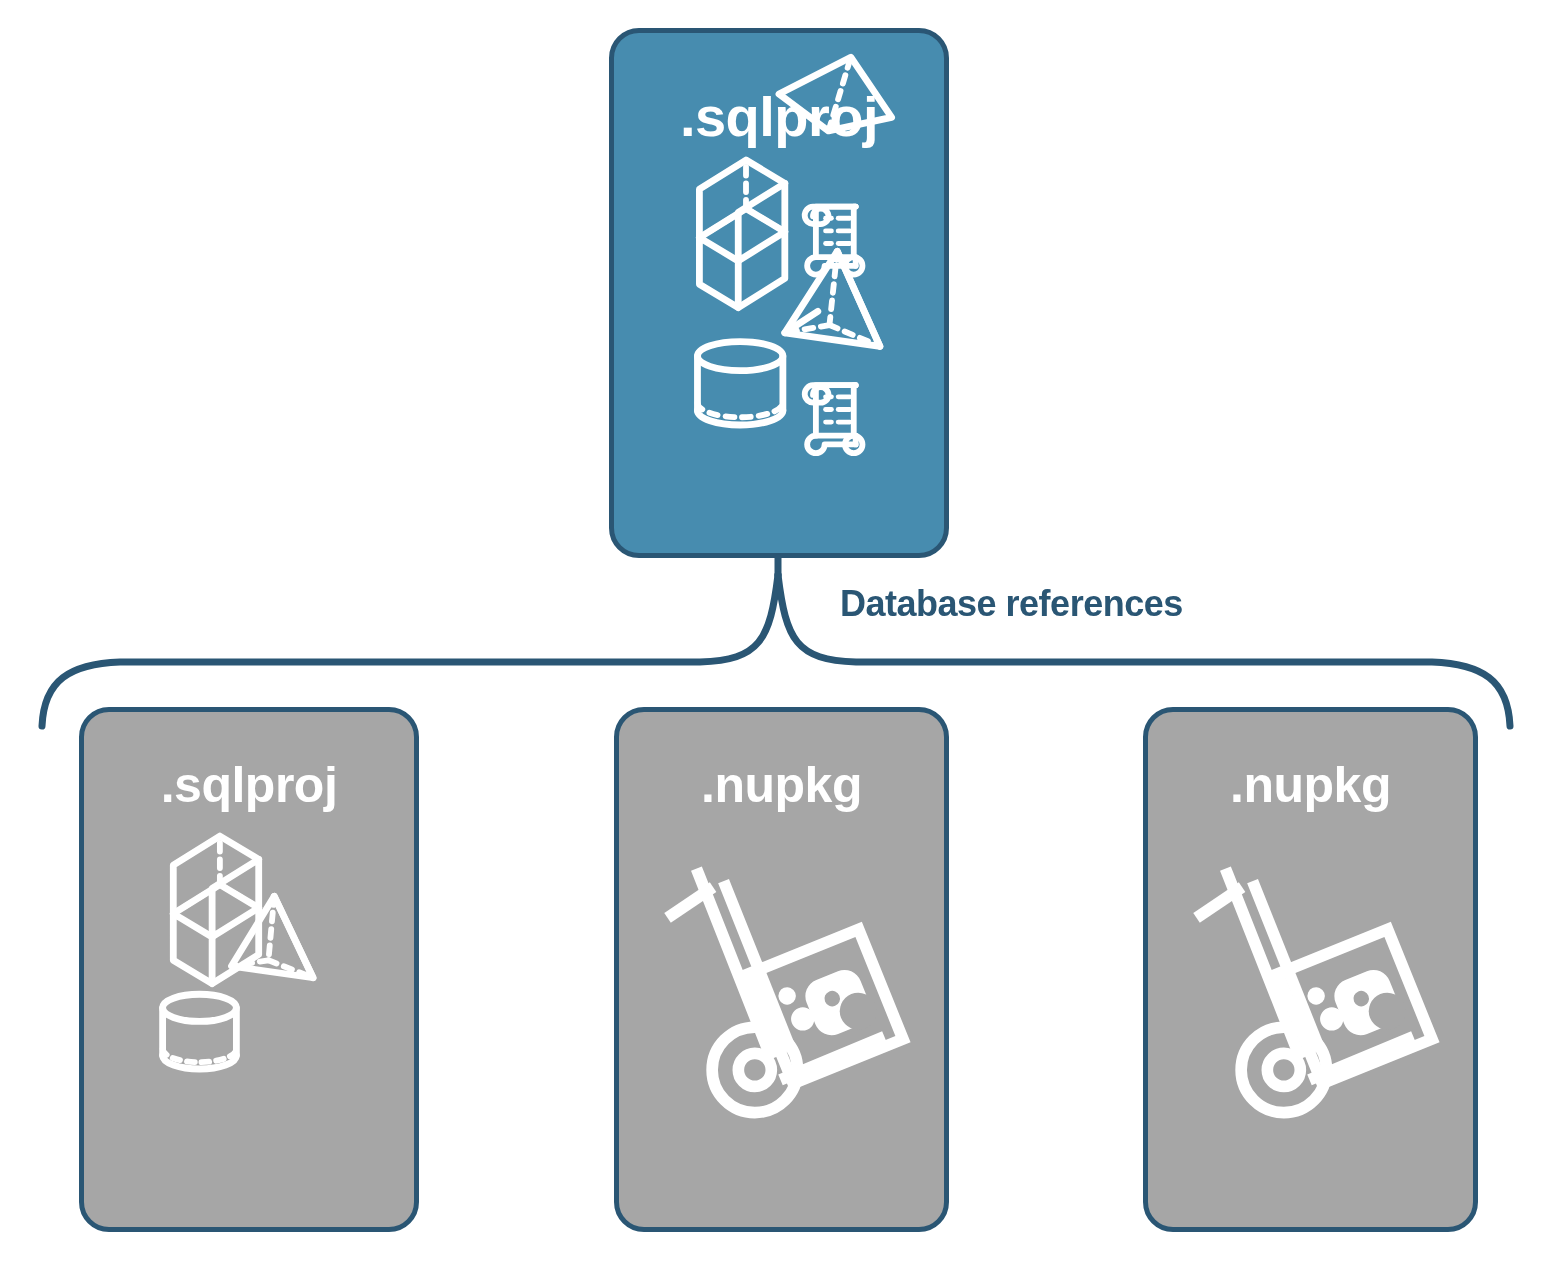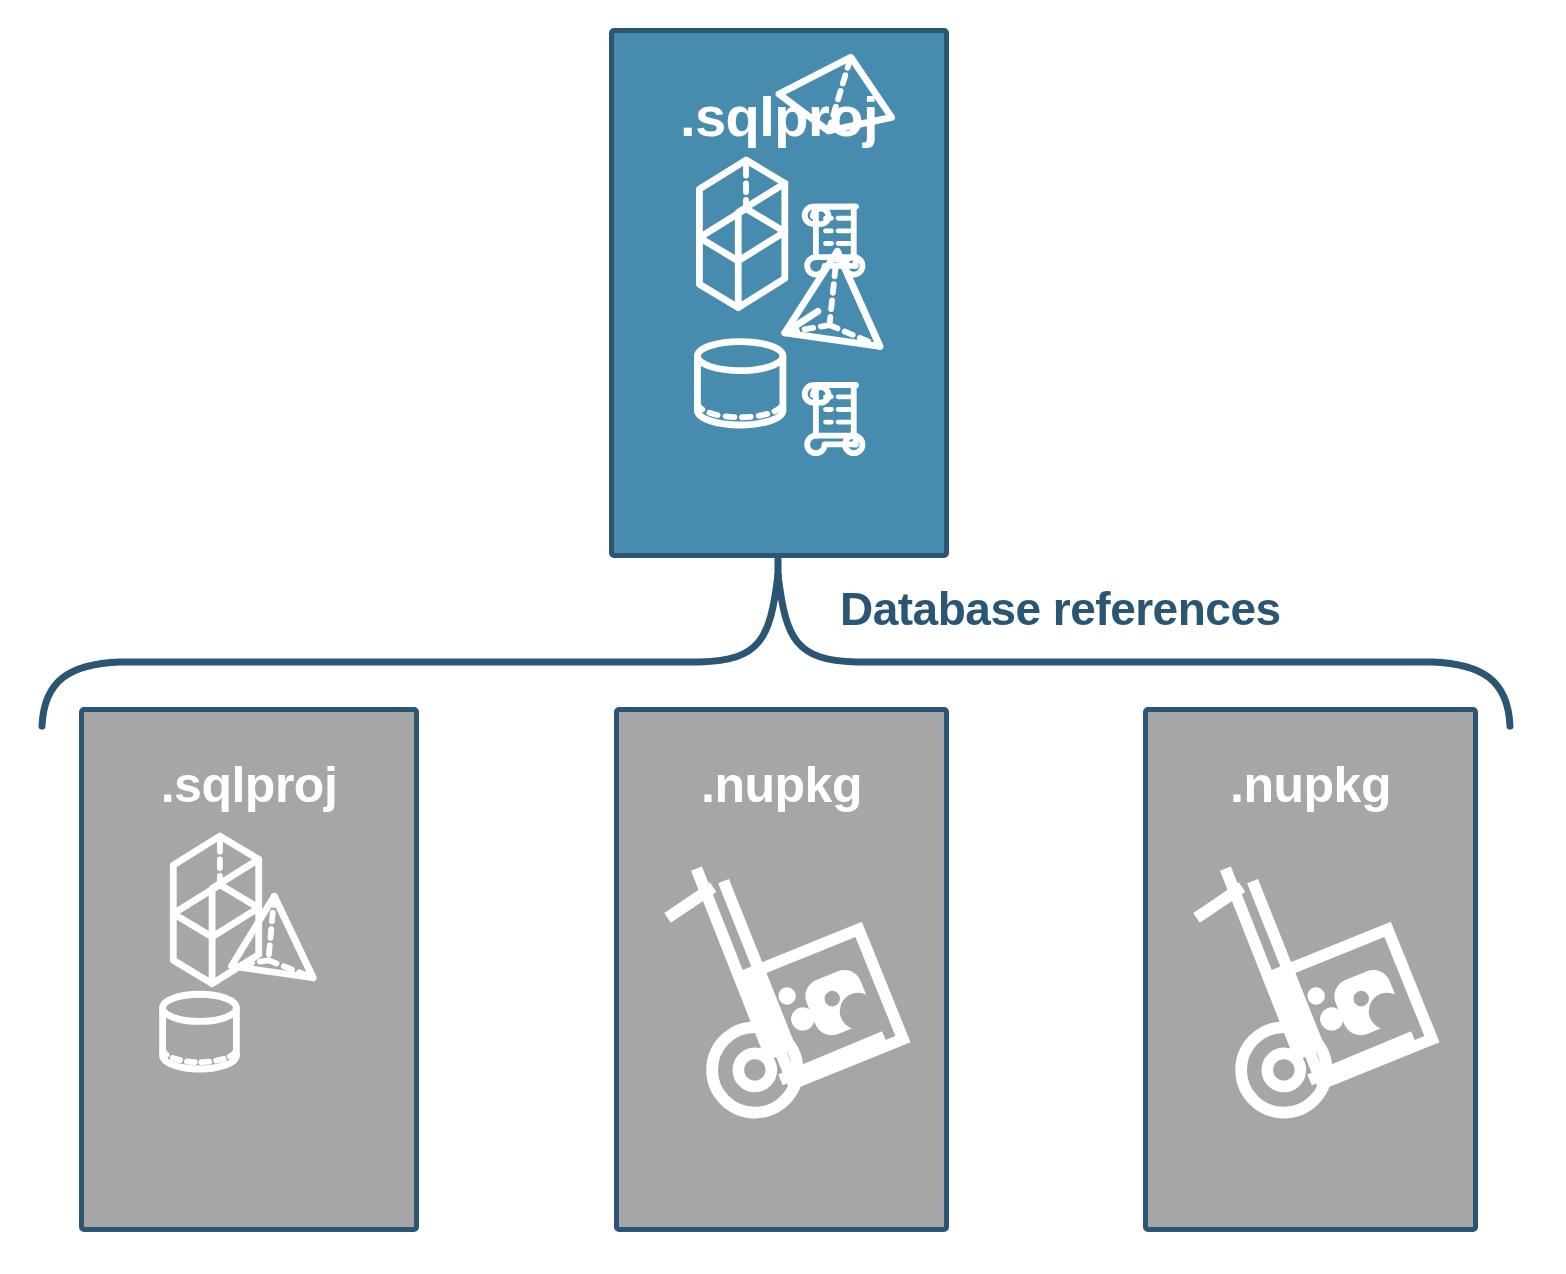--- a/index.html
+++ b/index.html
@@ -16,21 +16,21 @@
   #canvas {
     position: relative;
     width: 1566px;
     height: 1274px;
     background: #ffffff;
   }
   .node-box {
     position: absolute;
     box-sizing: border-box;
     border: 5px solid #2A5674;
-    border-radius: 5px;
+    border-radius: 30px;
   }
   .node-box.blue  { background: #478CAF; }
   .node-box.gray  { background: #A6A6A6; }
 
   .node-label {
     position: absolute;
     left: 0;
     right: 0;
     text-align: center;
     color: #ffffff;
@@ -57,21 +57,21 @@
     top: 0;
     width: 1566px;
     height: 1274px;
     pointer-events: none;
   }
 
   #brace-label {
     position: absolute;
     left: 840px;
     top: 586px;
-    font-size: 46px;
+    font-size: 36px;
     font-weight: bold;
     color: #2A5674;
     letter-spacing: -0.5px;
     white-space: nowrap;
     line-height: 1;
   }
 </style>
 </head>
 <body>
 

